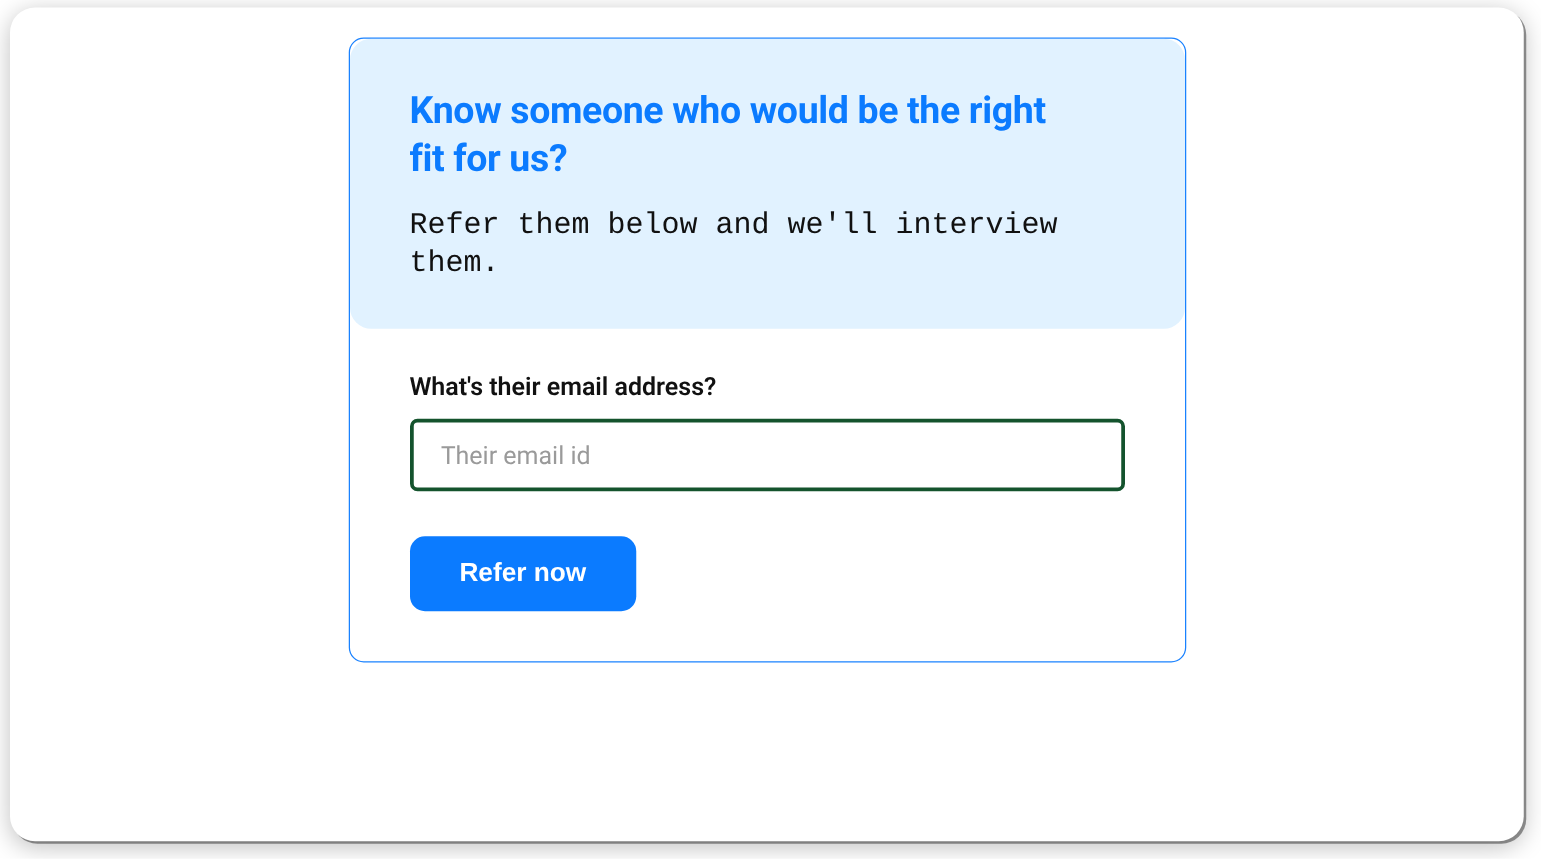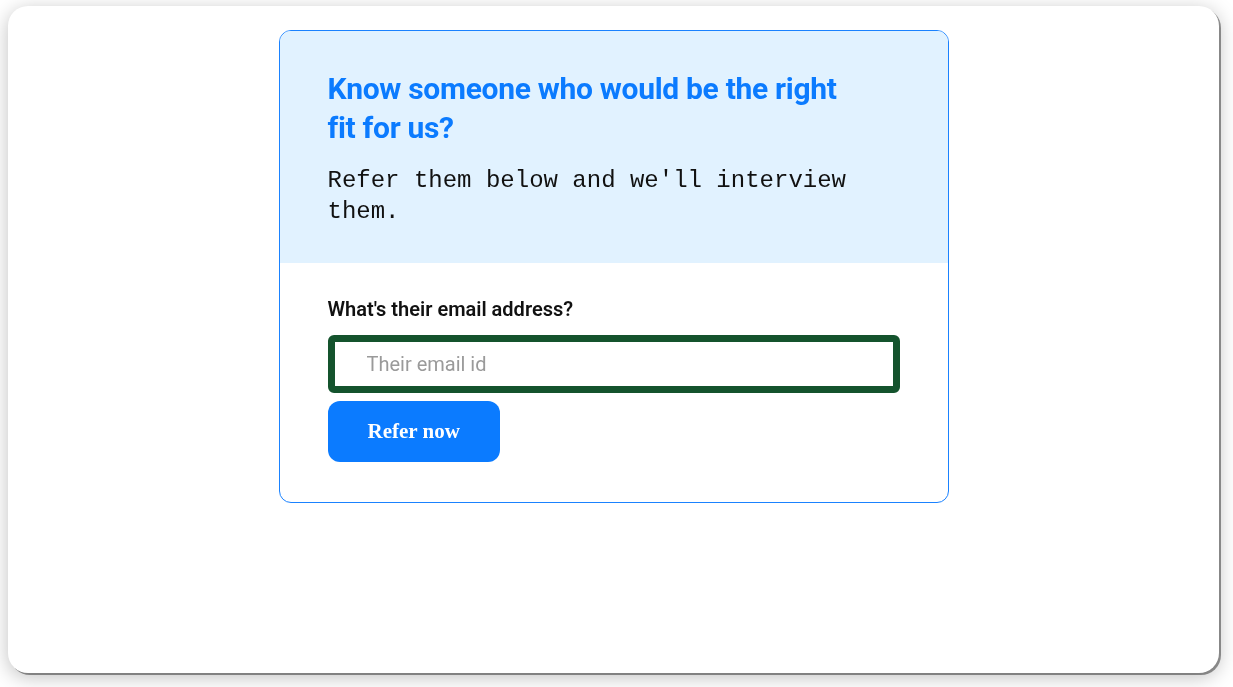--- a/index.html
+++ b/index.html
@@ -31,20 +31,21 @@
       width: 670px;
       border: 1px solid #1a82ff;
       border-radius: 12px;
       overflow: hidden;
       background: #fff;
       height: fit-content;
     }
     .form-header {
       background: #e1f2ff;
       padding: 38px 48px 36px 48px;
+      border-radius: 17px;
     }
     .form-title {
       color: #0b7bff;
       font-size: 30px;
       font-weight: 700;
       line-height: 1.3;
       letter-spacing: -0.3px;
       margin-bottom: 18px;
       max-width: 520px;
     }
@@ -52,52 +53,53 @@
       color: #111;
       font-size: 24px;
       font-weight: 400;
       line-height: 1.3;
       font-family: Liberation Mono, monospace;
     }
     .form-body {
       padding: 34px 48px 40px 48px;
     }
     .field {
+      margin-bottom: 28px;
     }
     .field-label {
       display: block;
       font-size: 20px;
       font-weight: 600;
       color: #111;
       margin-bottom: 14px;
     }
     .field-input {
       width: 100%;
       height: 58px;
-      border: 7px solid #14532d;
+      border: 3px solid #14532d;
       border-radius: 6px;
-      padding: 0 32px;
+      padding: 0 22px;
       font-size: 20px;
       color: #333;
       font-family: inherit;
       outline: none;
     }
     .field-input::placeholder {
       color: #9a9a9a;
     }
     .submit-btn {
       background: #0b7bff;
       color: #fff;
       border: none;
       border-radius: 12px;
       padding: 18px 40px;
       font-size: 21px;
       font-weight: 600;
       cursor: pointer;
-      font-family: Liberation Serif, serif;
+      font-family: Liberation Sans, sans-serif;
       margin-top: 8px;
     }
   </style>
 </head>
 <body>
 
 <div class="outer-card">
   <div class="form-card">
     <div class="form-header">
       <h1 class="form-title">Know someone who would be the right fit for us?</h1>

